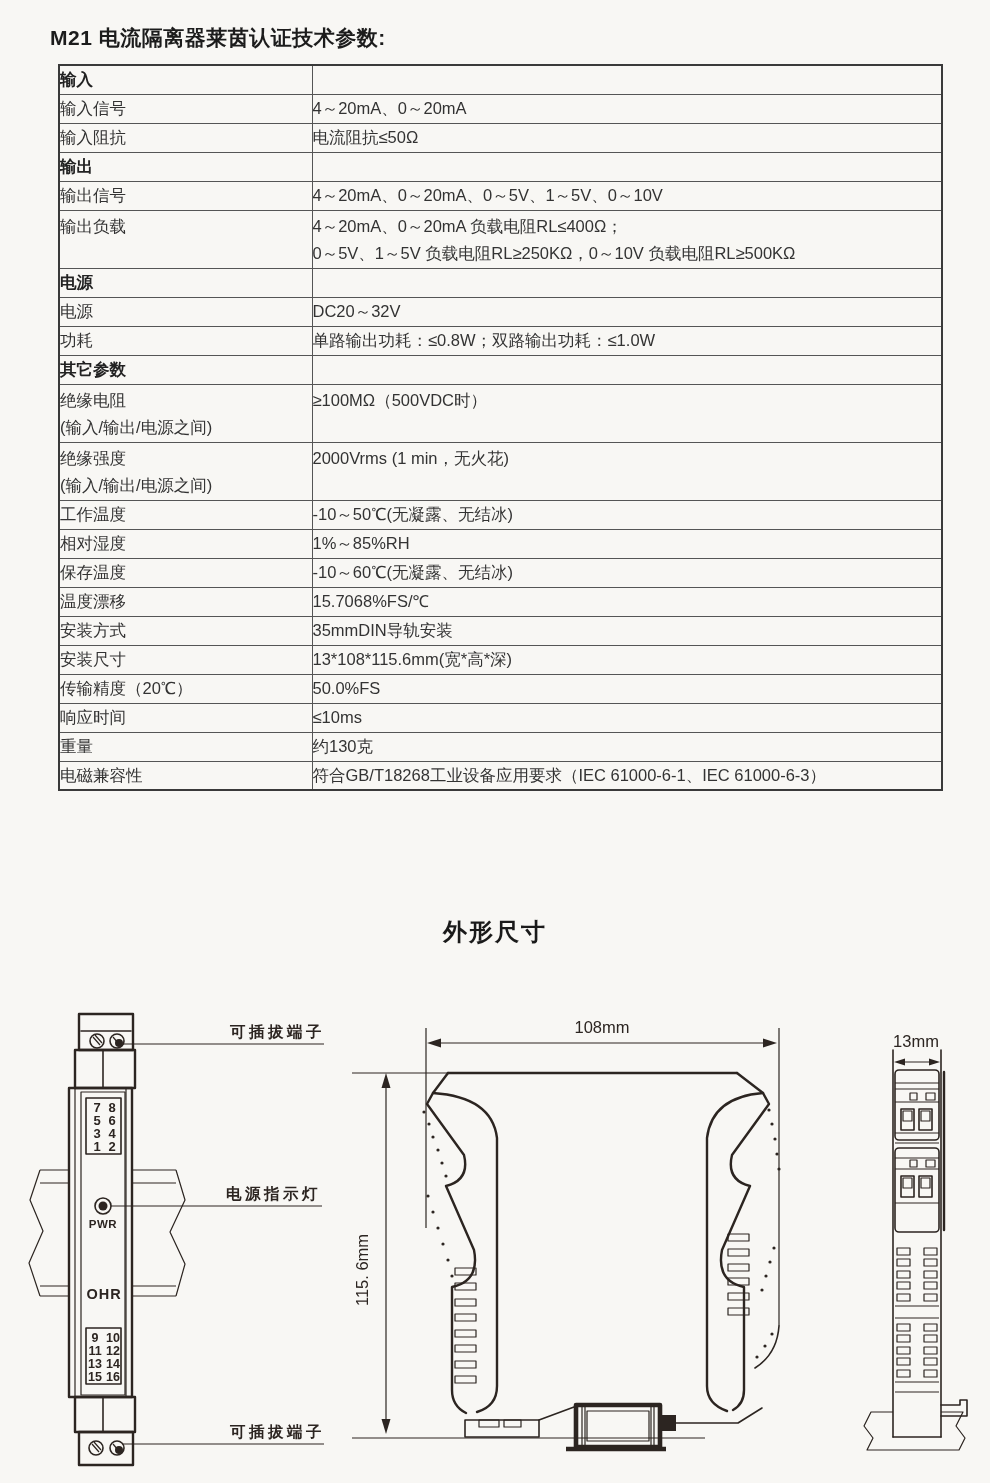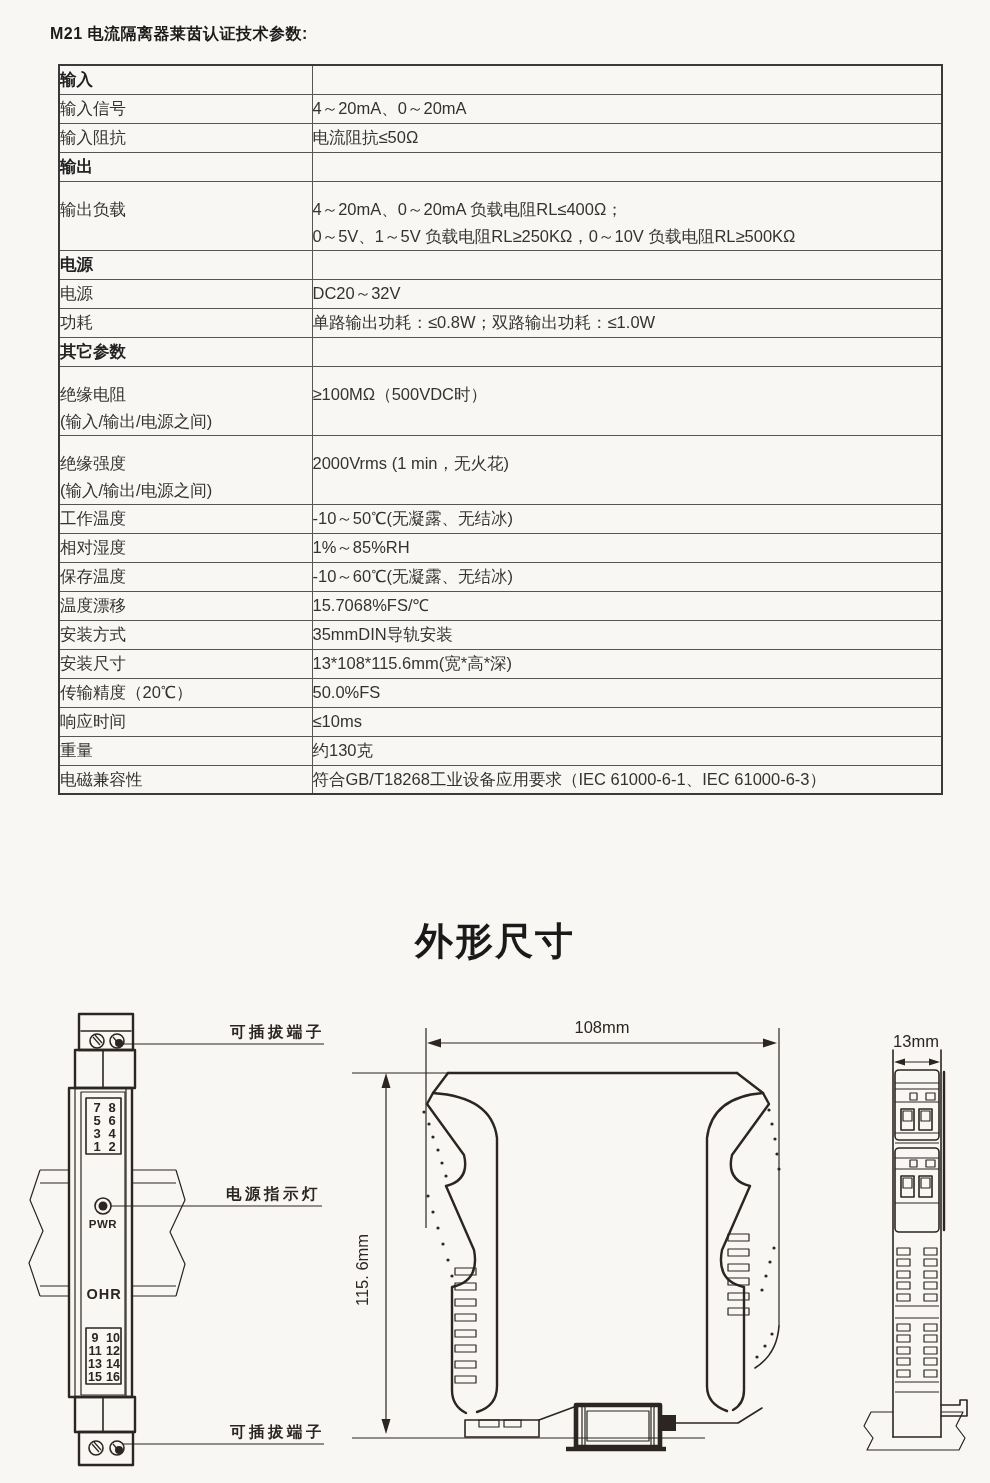--- a/index.html
+++ b/index.html
@@ -4,45 +4,45 @@
 <style>
   html,body{margin:0;padding:0;}
   body{
     width:990px;height:1483px;position:relative;overflow:hidden;
     background:#f8f7f4;
     font-family:"Liberation Sans", sans-serif;
     color:#2f2f2f;
   }
   .page-title{
     position:absolute;left:50px;top:24px;
-    font-size:16px;font-weight:bold;color:#1c1c1c;letter-spacing:.5px;
+    font-size:21px;font-weight:bold;color:#1c1c1c;letter-spacing:.5px;
   }
   table.spec{
     position:absolute;left:58px;top:64px;width:883px;
     border-collapse:collapse;table-layout:fixed;
     font-size:16.5px;color:#333;border-radius:23px;
   }
   table.spec td{
     border:1px solid #555;
     padding:0;
     vertical-align:middle;
     line-height:27px;
     overflow:hidden;white-space:nowrap;
   }
   table.spec{border:2px solid #3a3a3a;}
   td.lab{padding-left:13px;}
   td.val{padding-left:9px;}
   tr.std{height:29px;}
   tr.tall{height:58px;}
-  tr.tall td{vertical-align:top;padding-top:14px;}
+  tr.tall td{vertical-align:top;padding-top:2px;}
   tr.sec td.lab{font-weight:bold;color:#222;}
   .c1{width:253px;} .c2{width:630px;}
   .heading-dim{
     position:absolute;left:0;top:916px;width:990px;
-    text-align:center;font-size:38px;font-weight:bold;color:#1a1a1a;
+    text-align:center;font-size:24px;font-weight:bold;color:#1a1a1a;
     letter-spacing:2px;
   }
   svg text{fill:#2c2521;}
   .lbl{font-size:15.5px;font-weight:600;letter-spacing:3.5px;}
   .dim{font-size:16.5px;font-weight:500;}
   .tnum{font-size:13px;font-weight:bold;}
   .tnum2{font-size:12.5px;font-weight:bold;}
   .pwr{font-size:11.5px;font-weight:bold;letter-spacing:.5px;}
   .brand{font-size:14.5px;font-weight:800;letter-spacing:1px;}
   .s{stroke:#2c2521;fill:none;stroke-width:1.6;stroke-linejoin:round;stroke-linecap:round;}
@@ -70,20 +70,24 @@
         <td class="lab">输入信号</td>
         <td class="val">4～20mA、0～20mA</td>
       </tr>
     <tr class="std">
         <td class="lab">输入阻抗</td>
         <td class="val">电流阻抗≤50Ω</td>
       </tr>
     <tr class="std sec">
         <td class="lab">输出</td>
         <td class="val"></td>
+      </tr>
+    <tr class="std">
+        <td class="lab">输出信号</td>
+        <td class="val">4～20mA、0～20mA、0～5V、1～5V、0～10V</td>
       </tr>
     <tr class="tall">
       <td class="lab">输出负载</td>
       <td class="val">
         <div>4～20mA、0～20mA 负载电阻RL≤400Ω；</div>
         <div>0～5V、1～5V 负载电阻RL≥250KΩ，0～10V 负载电阻RL≥500KΩ</div>
       </td>
     </tr>
     <tr class="std sec">
         <td class="lab">电源</td>

